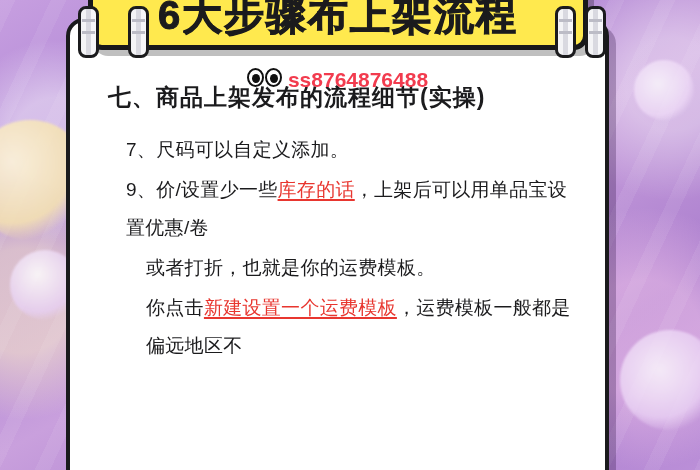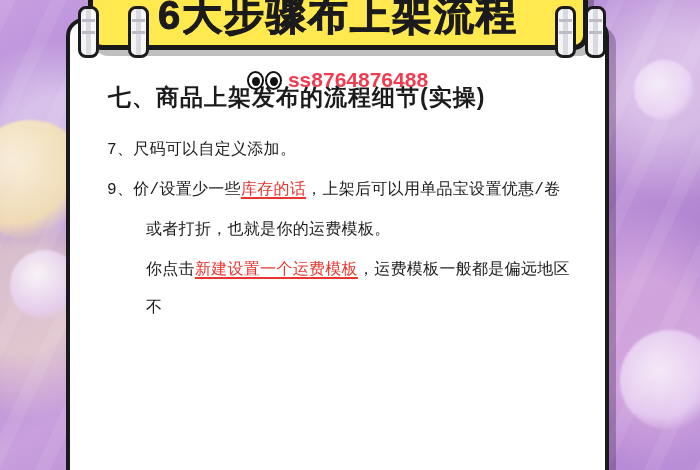--- a/index.html
+++ b/index.html
@@ -120,21 +120,20 @@
   .ring.r2 { left: 128px; }
   .ring.r3 { left: 555px; }
   .ring.r4 { left: 585px; }
 
   
   .account-row {
     position: absolute;
     left: 0; right: 0;
     top: 46px;
     display: flex;
-    align-items: center;
     justify-content: center;
     gap: 6px;
     z-index: 7;
   }
   .eyes {
     display: inline-flex;
     gap: 1px;
   }
   .eye {
     width: 17px;
@@ -167,26 +166,25 @@
     margin: 14px 0 12px 8px;
     font-size: 23px;
     font-weight: bold;
     color: #1b1b1d;
     letter-spacing: 1px;
   }
   .body {
     margin-top: 18px;
   }
   .para {
-    font-size: 16px;
+    font-size: 19px;
     line-height: 38px;
     color: #1b1b1d;
-    margin: 0 0 2px 7px;
+    margin: 0 0 2px 26px;
     letter-spacing: .3px;
-    font-family: Liberation Mono, monospace;
   }
   .para.indent {
     margin-left: 46px;
   }
   .u-red {
     color: #e8362f;
     text-decoration: underline;
     text-decoration-thickness: 1.5px;
     text-underline-offset: 3px;
   }

